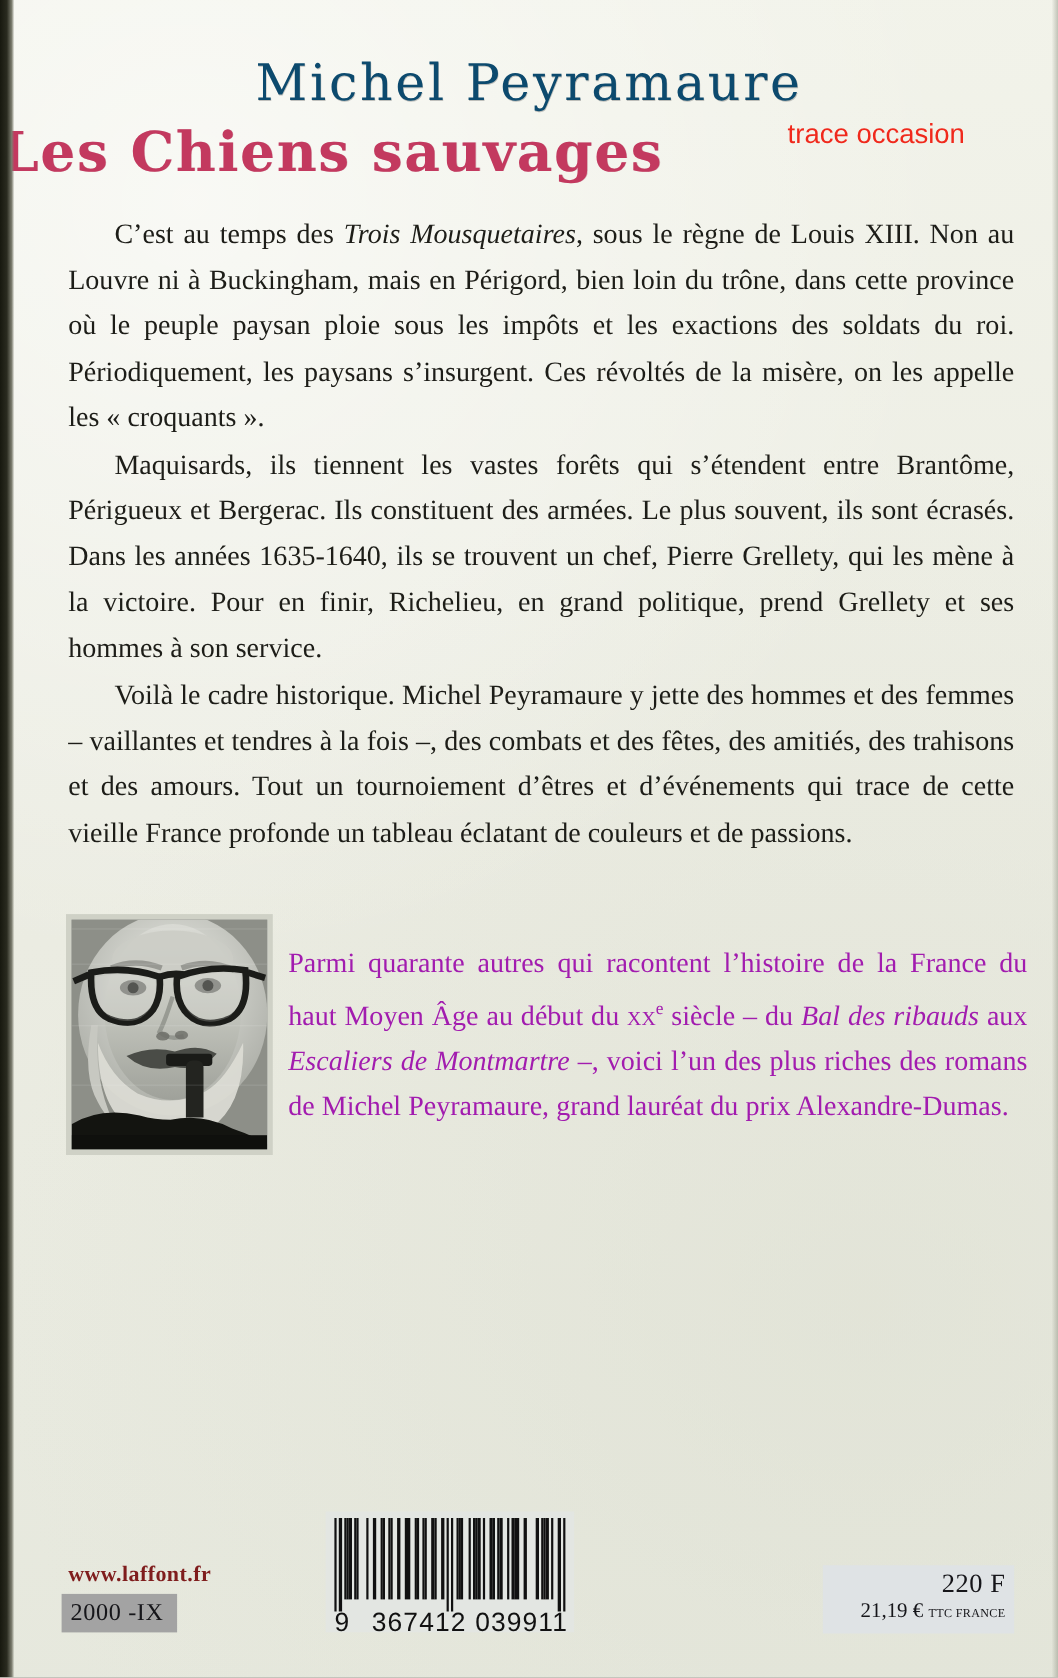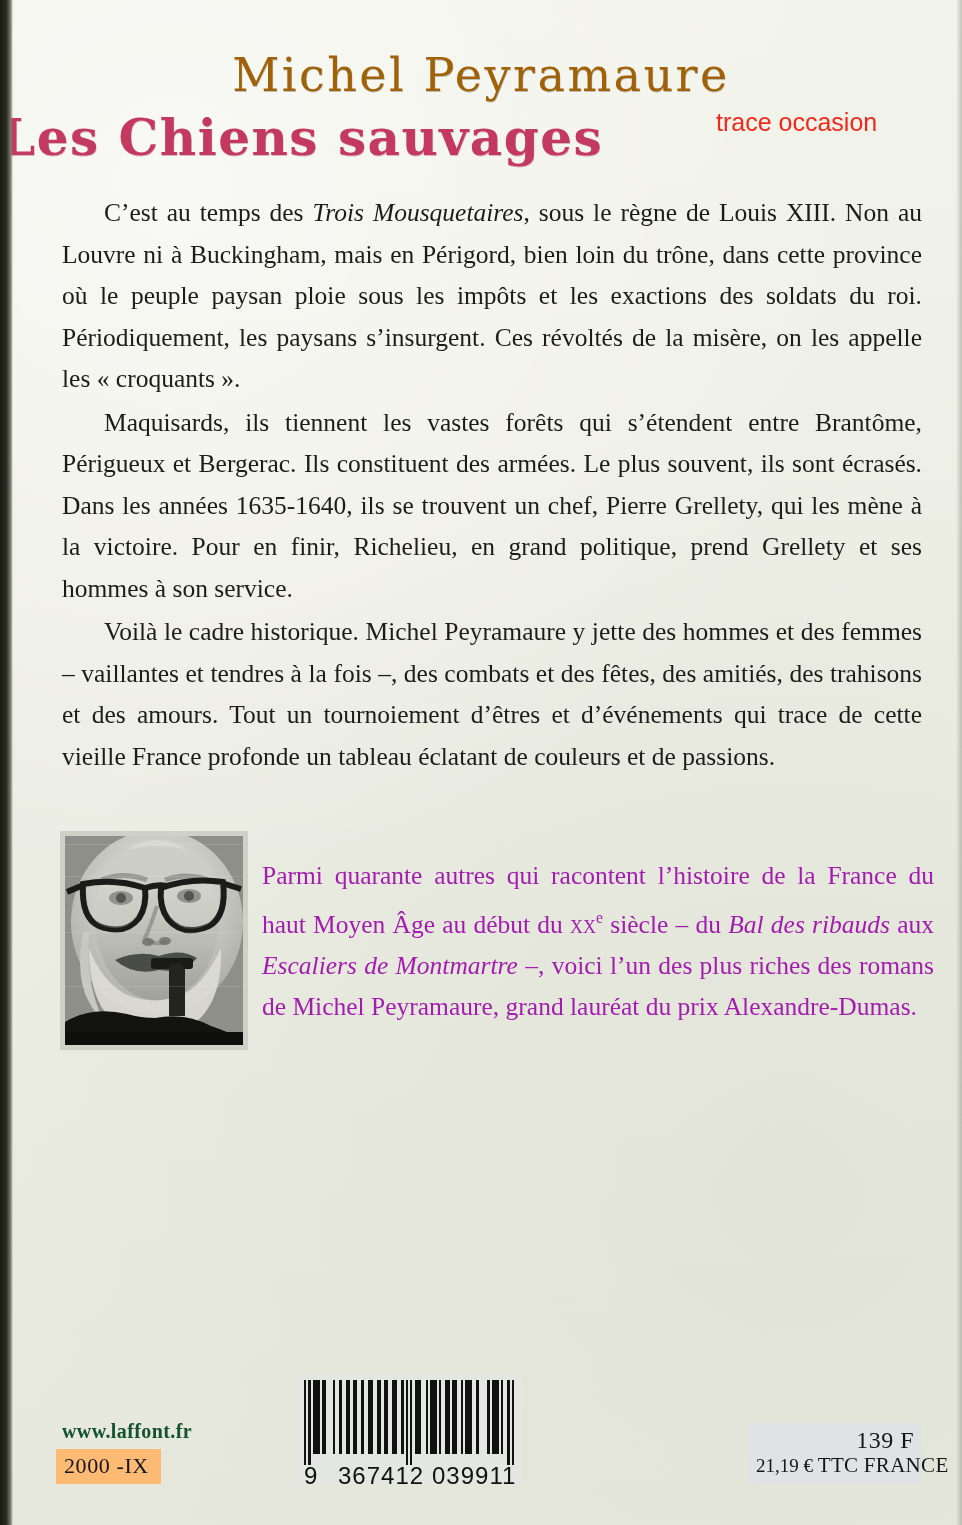--- a/index.html
+++ b/index.html
@@ -46,21 +46,21 @@
 
   
   .author-name {
     position: absolute;
     left: 0; right: 0;
     top: 48px;
     text-align: center;
     font-family: "DejaVu Serif", serif;
     font-size: 46px;
     letter-spacing: 2.5px;
-    color: #a16207;
+    color: #0c4a6e;
     white-space: nowrap;
     text-shadow: 0.5px 0.5px 0 rgba(90,90,90,0.35);
   }
   .book-title {
     position: absolute;
     left: 0; right: 0;
     top: 108px;
     text-align: left;
     font-family: "DejaVu Serif", serif;
     font-weight: bold;
@@ -154,29 +154,29 @@
   }
 
   
   .website {
     position: absolute;
     left: 62px;
     top: 1420px;
     font-family: "Liberation Serif", serif;
     font-weight: bold;
     font-size: 20px;
-    color: #14532d;
+    color: #7f1d1d;
     letter-spacing: 0.4px;
   }
   .edition-code {
     position: absolute;
     left: 56px;
     top: 1449px;
     padding: 4px 12px 5px 8px;
-    background: #fdba74;
+    background: #a3a3a3;
     font-family: "Liberation Serif", serif;
     font-size: 22px;
     color: #16161a;
     letter-spacing: 0.6px;
   }
 
   .barcode-box {
     position: absolute;
     left: 296px;
     top: 1374px;
@@ -228,21 +228,21 @@
     letter-spacing: 0.5px;
     line-height: 26px;
   }
   .price-sub {
     font-family: "Liberation Serif", serif;
     font-size: 19px;
     color: #16161a;
     line-height: 24px;
     white-space: nowrap;
   }
-  .price-sub .sc { font-variant: small-caps; font-size: 21px; letter-spacing: 0.3px; }
+  .price-sub .sc { font-variant: small-caps; font-size: 11px; letter-spacing: 0.3px; }
 </style>
 </head>
 <body>
 
 <div class="page">
 
   <div class="spine-shadow"></div>
   <div class="right-edge"></div>
 
   <div class="content">
@@ -392,18 +392,18 @@
           <span class="guard" style="left:98.94736842105263%;width:1.0736842105263158%"></span>
         </div>
       <div class="barcode-digits">
         <span class="d-lead">9</span>
         <span class="d-left">367412</span>
         <span class="d-right">039911</span>
       </div>
     </div>
 
     <div class="price-box">
-      <div class="price-main">139 F</div>
+      <div class="price-main">220 F</div>
       <div class="price-sub"><span>21,19 €</span> <span class="sc">TTC FRANCE</span></div>
     </div>
 
   </div>
 </div>
 
 </body></html>

